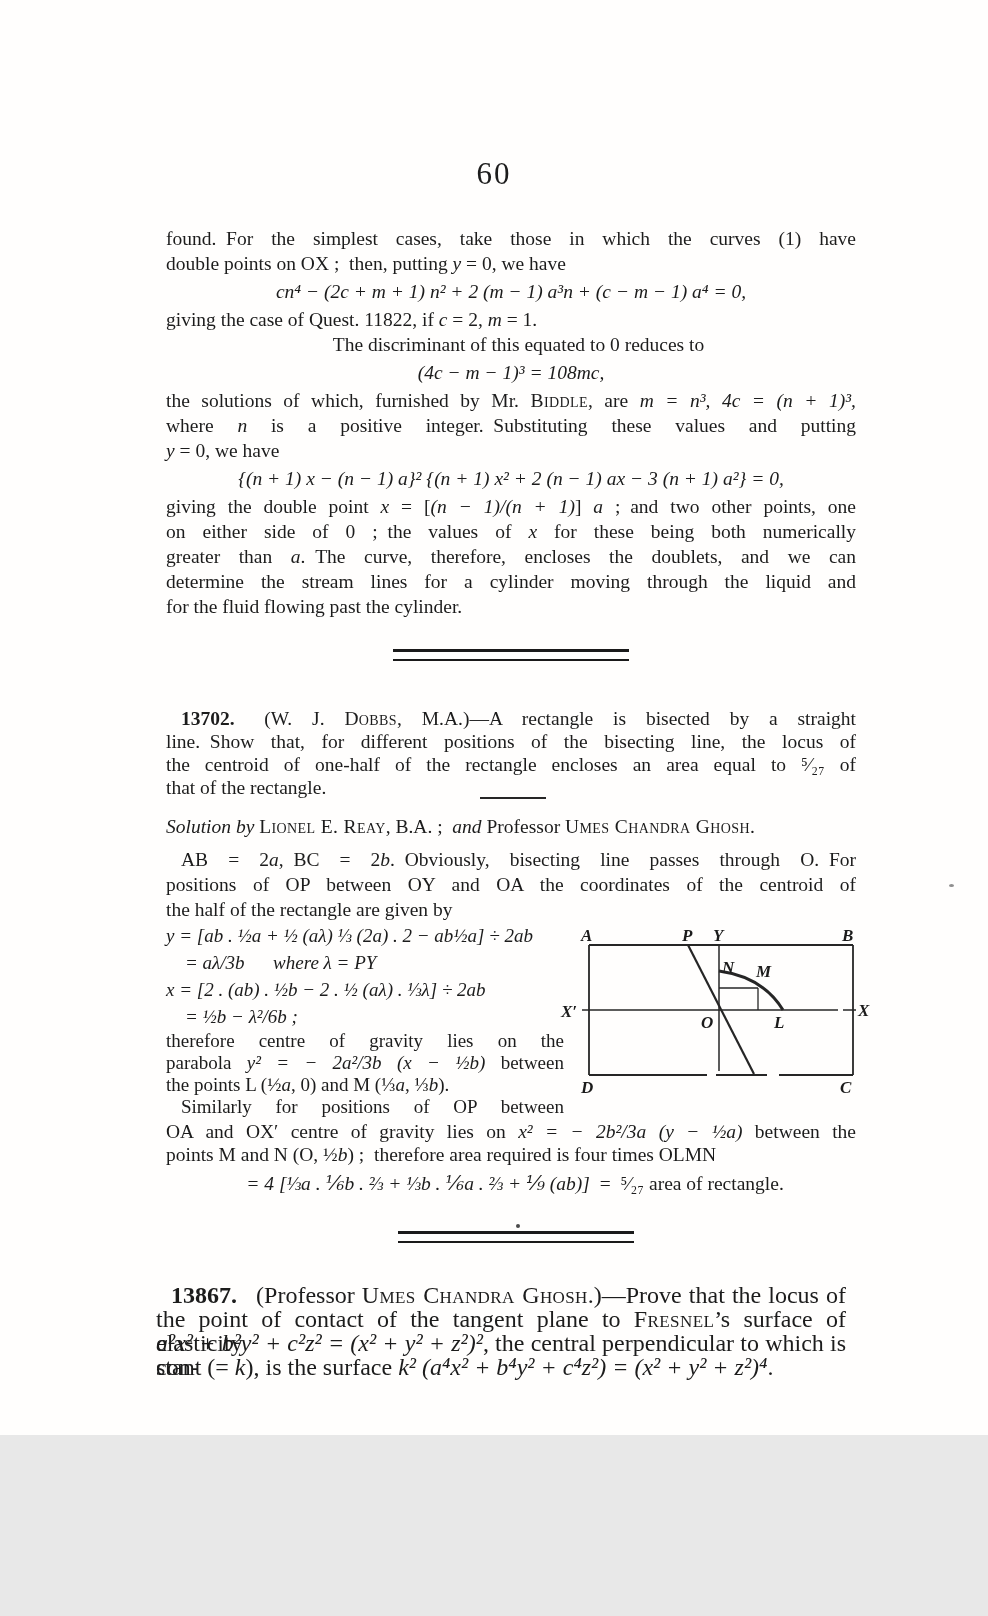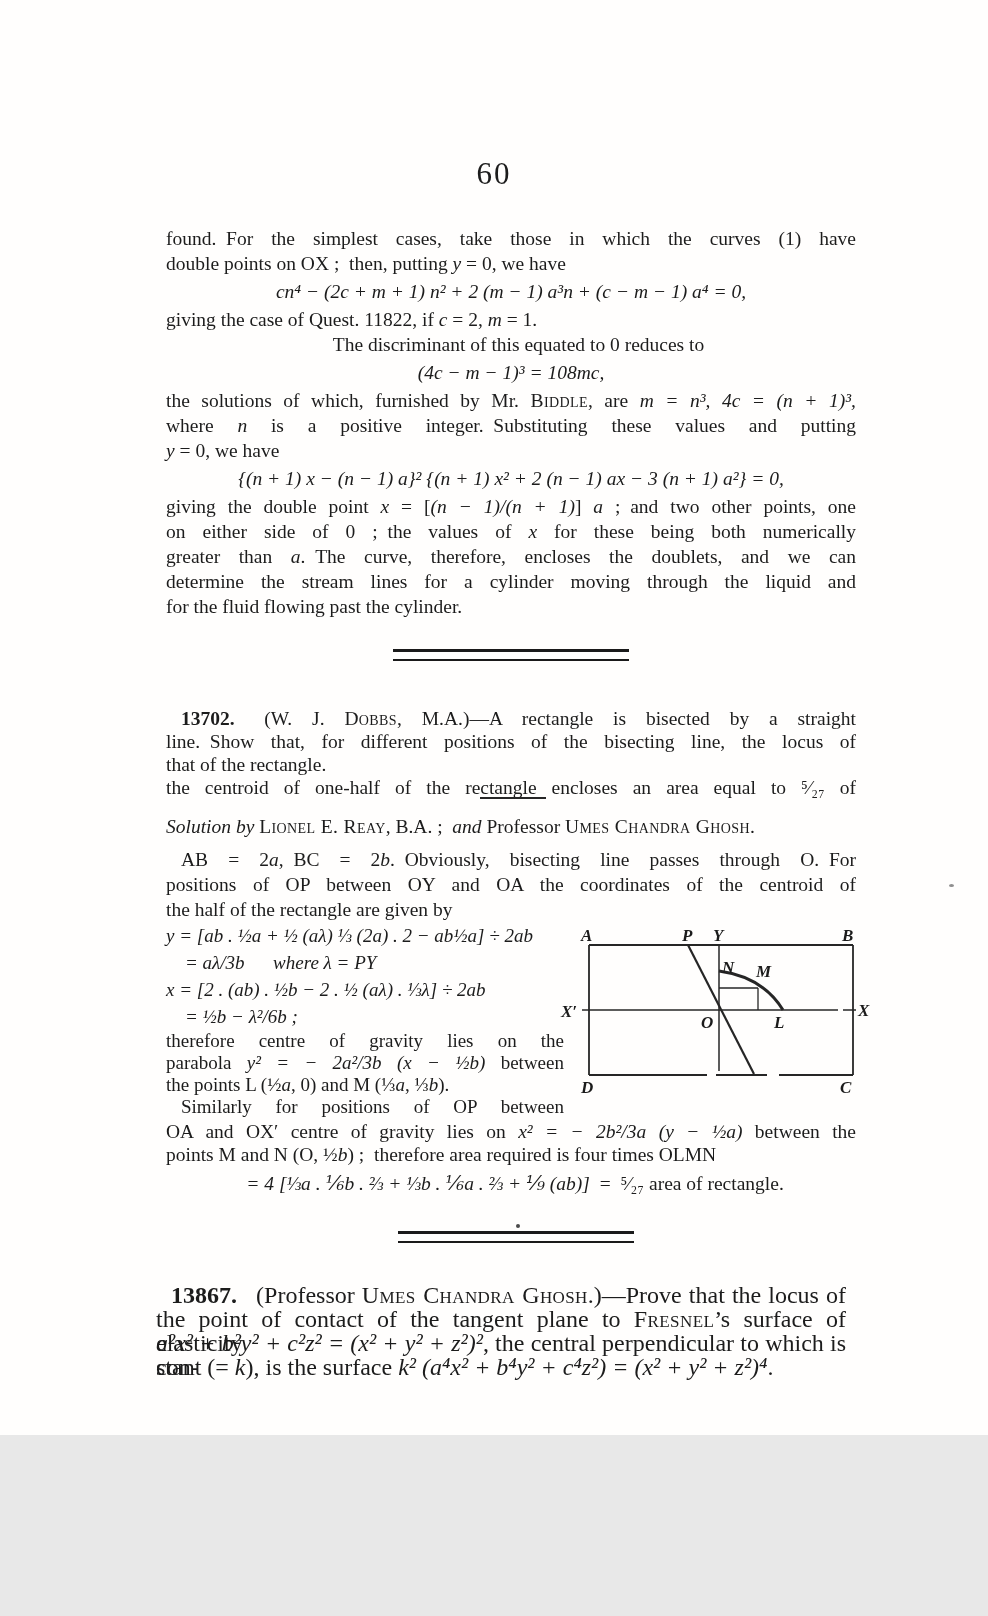--- a/index.html
+++ b/index.html
@@ -69,22 +69,22 @@
     <div class="ln j"><span>greater than </span><span class="i">a</span><span>. The curve, therefore, encloses the doublets, and we can</span></div>
     <div class="ln j"><span>determine the stream lines for a cylinder moving through the liquid and</span></div>
     <div class="ln"><span>for the fluid flowing past the cylinder.</span></div>
   </section>
 
   <div class="abs ruledbl" id="divider1"></div>
 
   <section class="abs" id="q1">
     <div class="ln ind j"><span class="b">13702.</span><span>  (W. J. </span><span class="sc">Dobbs</span><span>, M.A.)—A rectangle is bisected by a straight</span></div>
     <div class="ln j"><span>line. Show that, for different positions of the bisecting line, the locus of</span></div>
+    <div class="ln j"><span>the centroid of one-half of the rectangle encloses an area equal to ⁵⁄₂₇ of</span></div>
     <div class="ln"><span>that of the rectangle.</span></div>
-    <div class="ln j"><span>the centroid of one-half of the rectangle encloses an area equal to ⁵⁄₂₇ of</span></div>
   </section>
 
   <div class="abs" id="shortrule"></div>
 
   <div class="abs ln" id="solby"><span class="i">Solution by </span><span class="sc">Lionel E. Reay</span><span>, B.A. ; </span><span class="i">and</span><span> Professor </span><span class="sc">Umes Chandra Ghosh</span><span>.</span></div>
 
   <section class="abs" id="solp">
     <div class="ln ind j"><span>AB = 2</span><span class="i">a</span><span>, BC = 2</span><span class="i">b</span><span>. Obviously, bisecting line passes through O. For</span></div>
     <div class="ln j"><span>positions of OP between OY and OA the coordinates of the centroid of</span></div>
     <div class="ln"><span>the half of the rectangle are given by</span></div>

